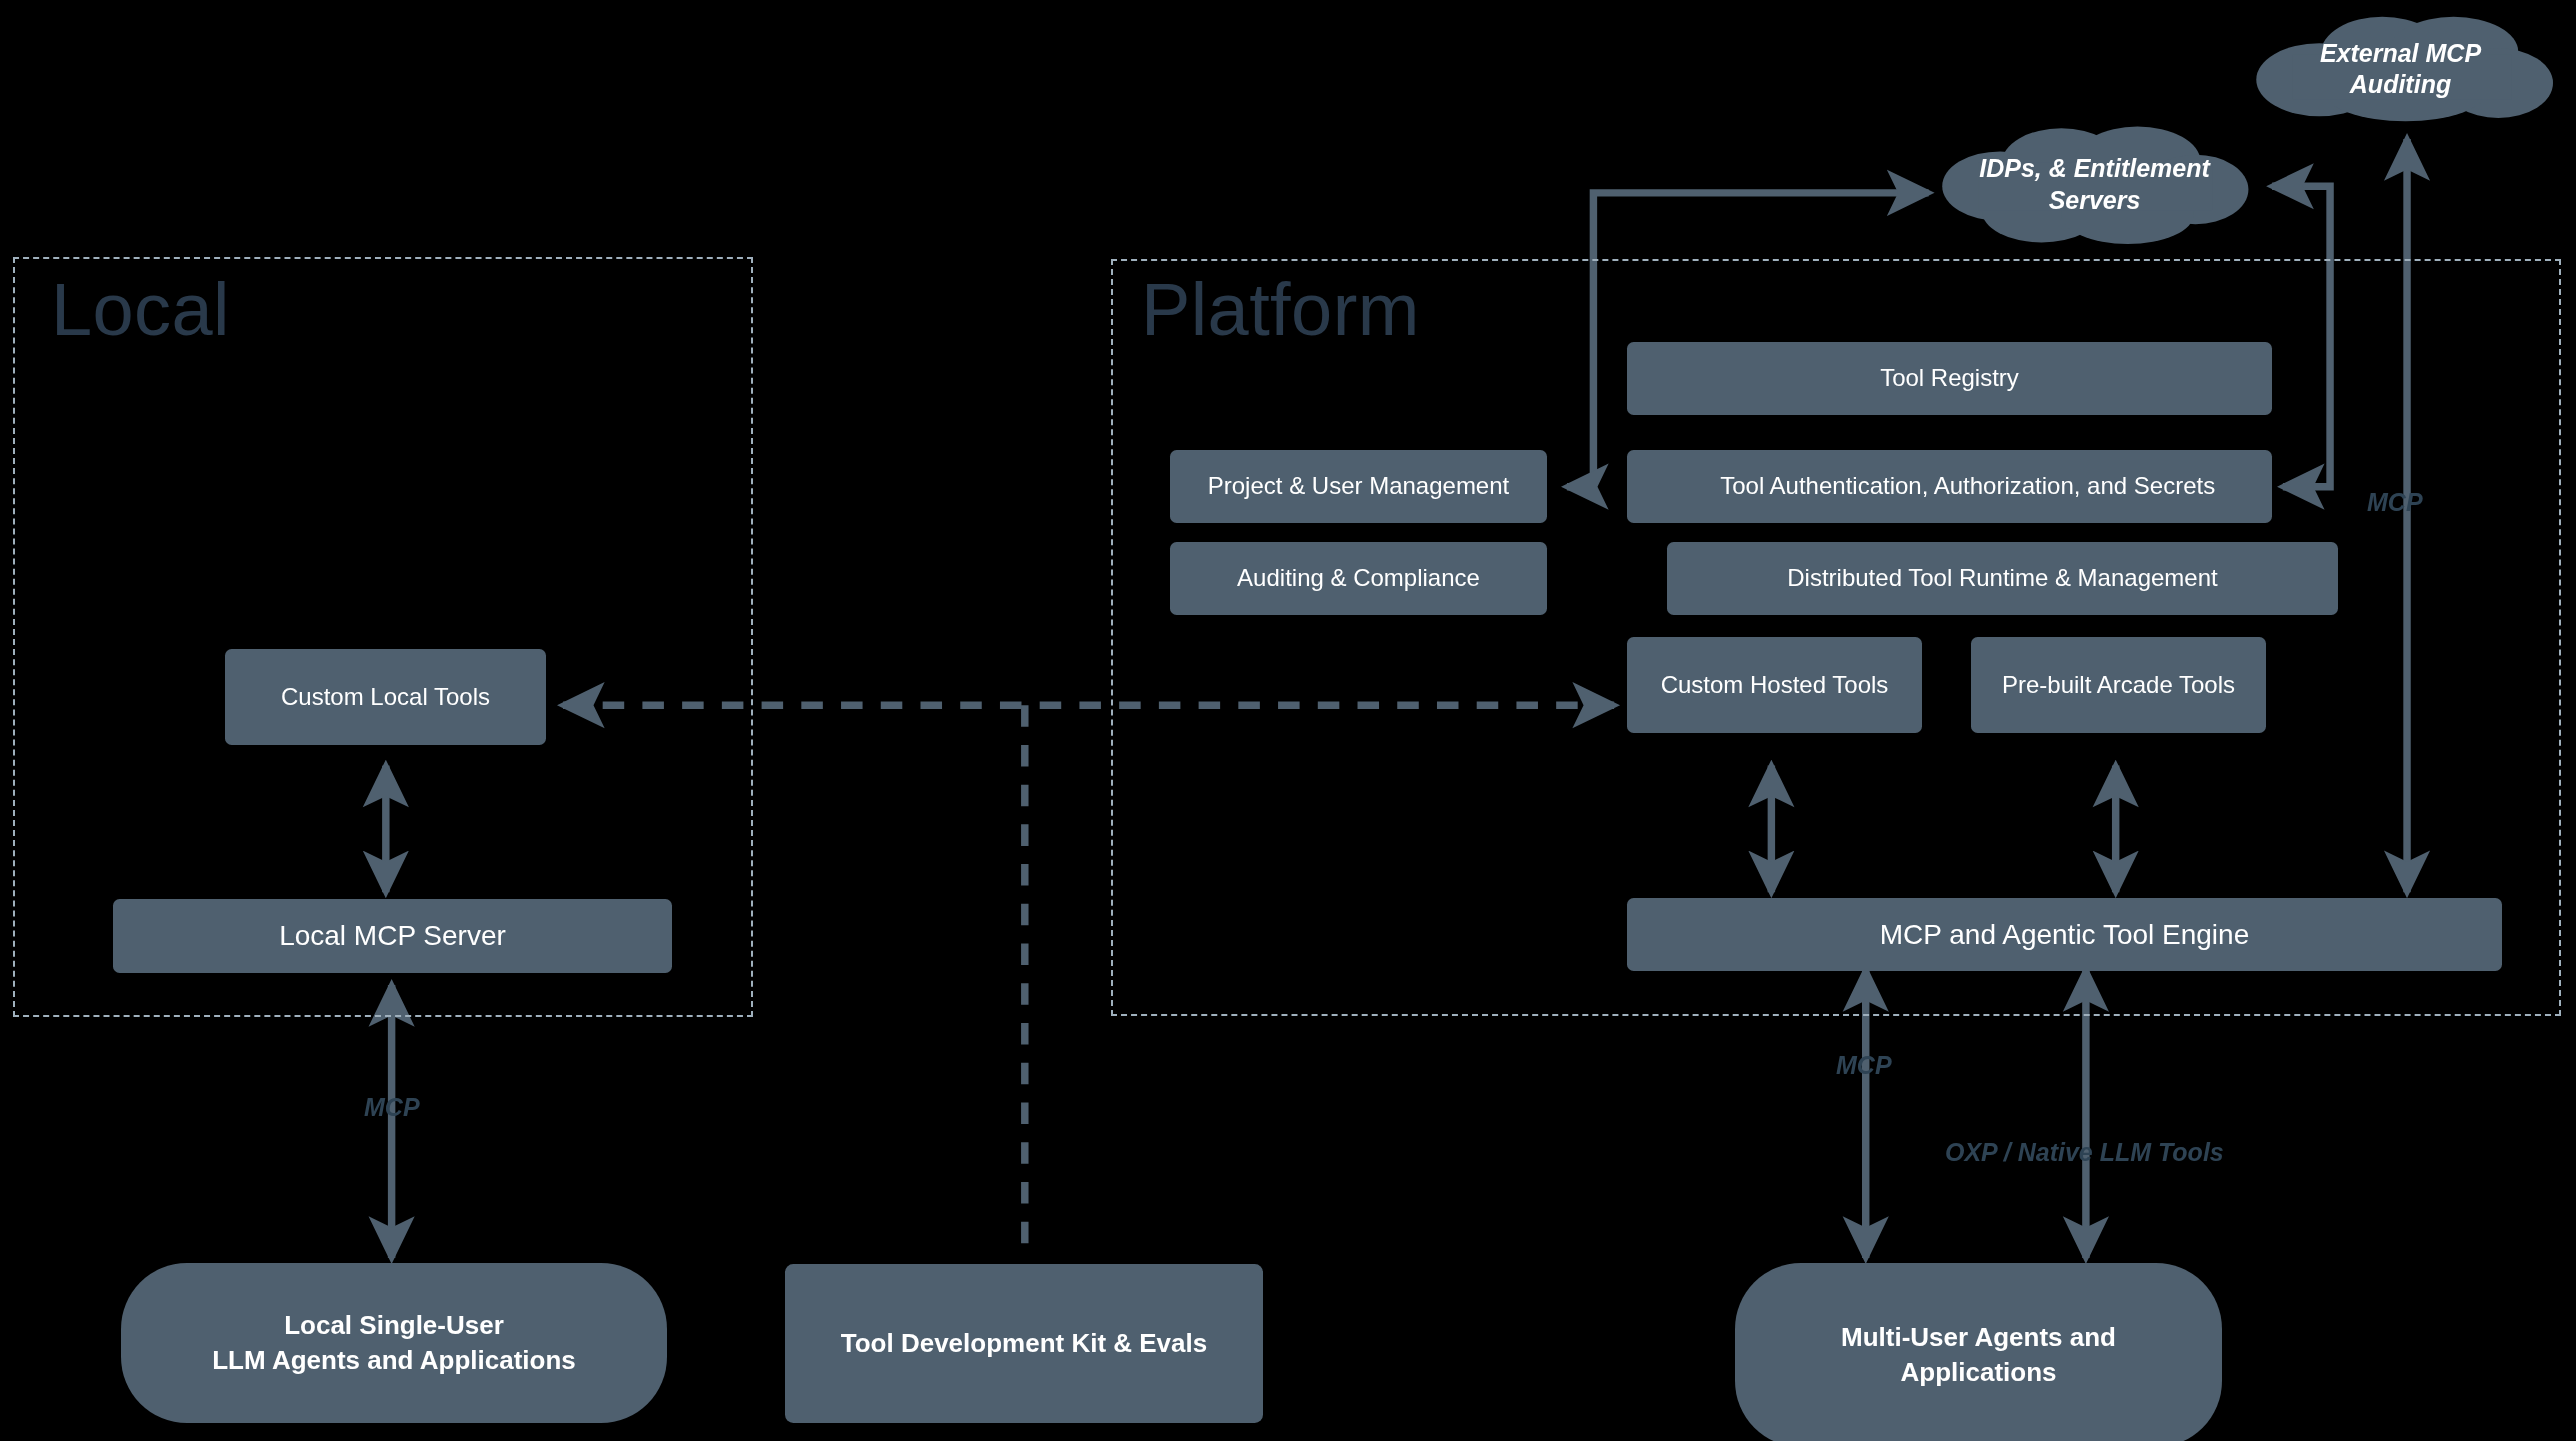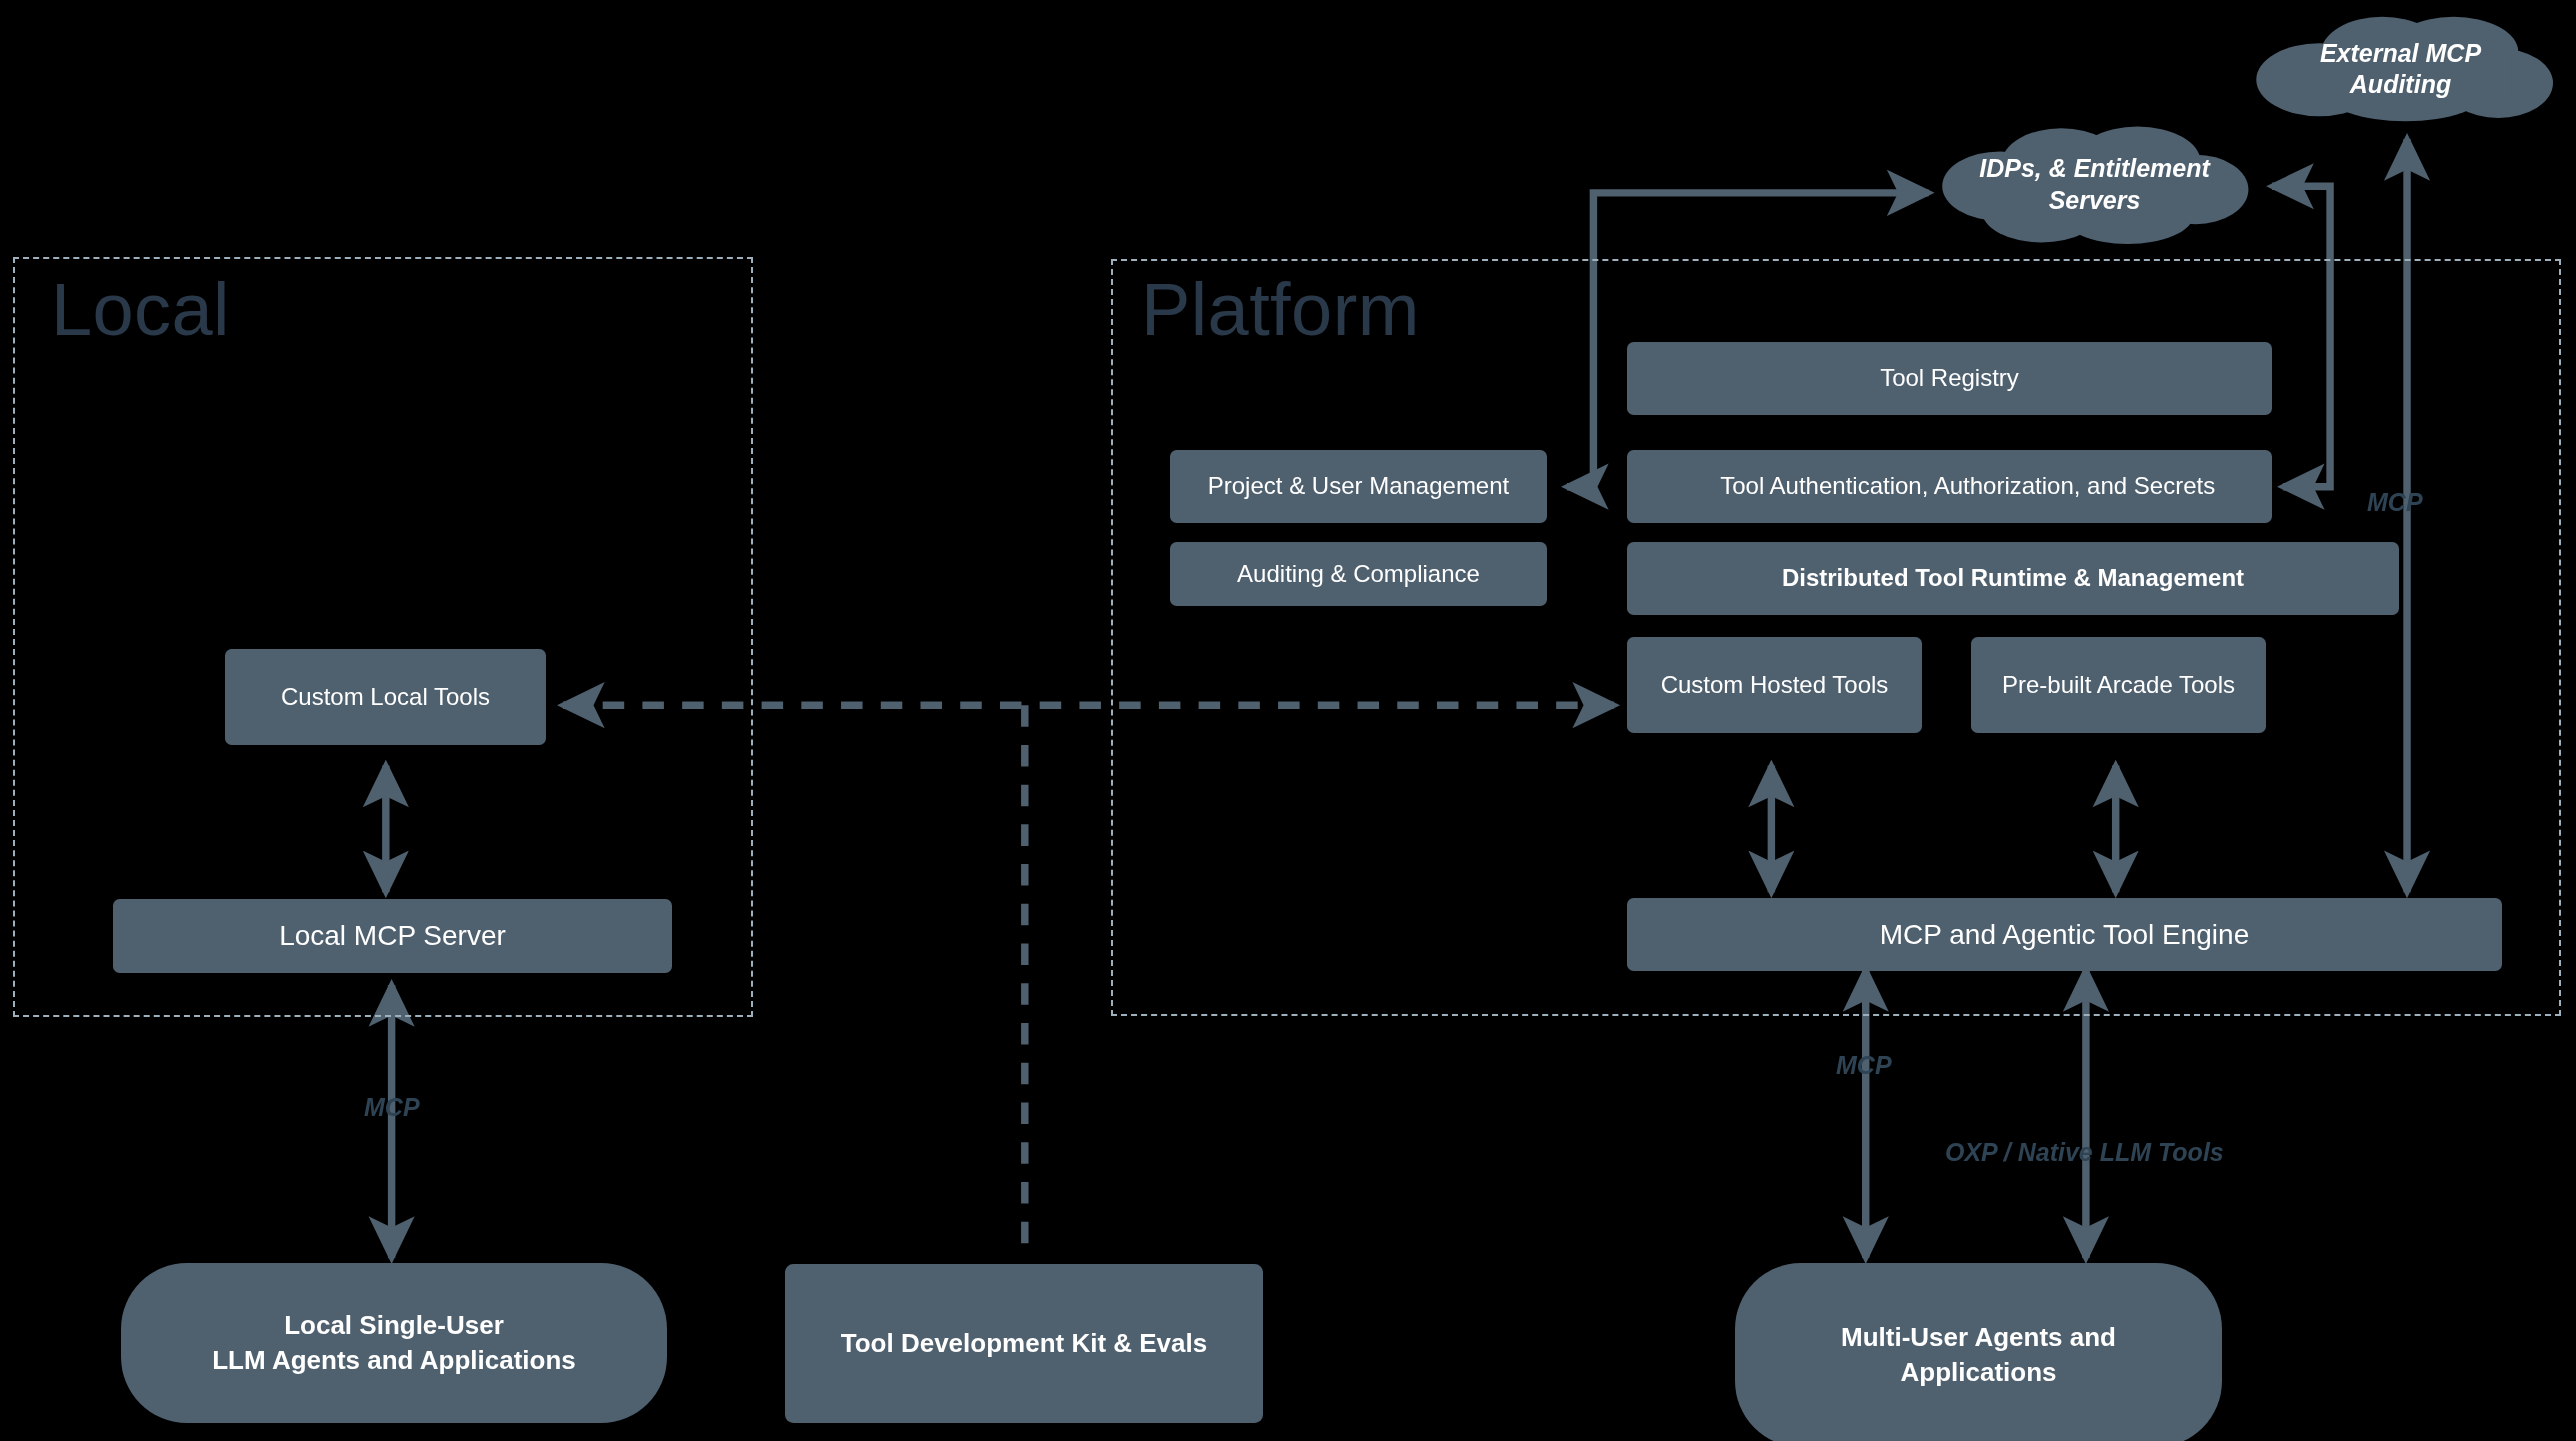--- a/index.html
+++ b/index.html
@@ -189,27 +189,27 @@
 
   <div class="node big" style="left:113px; top:899px; width:559px; height:74px;">Local MCP Server</div>
 
   <div class="node pill bold" style="left:121px; top:1263px; width:546px; height:160px; white-space:pre-line;">Local Single-User
 LLM Agents and Applications</div>
 
   <div class="node sq bold" style="left:785px; top:1264px; width:478px; height:159px;">Tool Development Kit &amp; Evals</div>
 
   <div class="node" style="left:1170px; top:450px; width:377px; height:73px;">Project &amp; User Management</div>
 
-  <div class="node" style="left:1170px; top:542px; width:377px; height:64px;">Auditing &amp; Compliance</div>
+  <div class="node" style="left:1170px; top:542px; width:377px; height:73px;">Auditing &amp; Compliance</div>
 
   <div class="node" style="left:1627px; top:342px; width:645px; height:73px;">Tool Registry</div>
 
   <div class="node" style="left:1627px; top:450px; width:645px; height:73px;padding-left:48px;">Tool Authentication, Authorization, and Secrets</div>
 
-  <div class="node" style="left:1627px; top:542px; width:772px; height:73px;font-weight:bold;">Distributed Tool Runtime &amp; Management</div>
+  <div class="node" style="left:1667px; top:542px; width:671px; height:73px;">Distributed Tool Runtime &amp; Management</div>
 
   <div class="node" style="left:1627px; top:637px; width:295px; height:96px;">Custom Hosted Tools</div>
 
   <div class="node" style="left:1971px; top:637px; width:295px; height:96px;">Pre-built Arcade Tools</div>
 
   <div class="node big" style="left:1627px; top:898px; width:875px; height:73px;">MCP and Agentic Tool Engine</div>
 
   <div class="node pill bold" style="left:1735px; top:1263px; width:487px; height:184px; white-space:pre-line;">Multi-User Agents and
 Applications</div>
 

